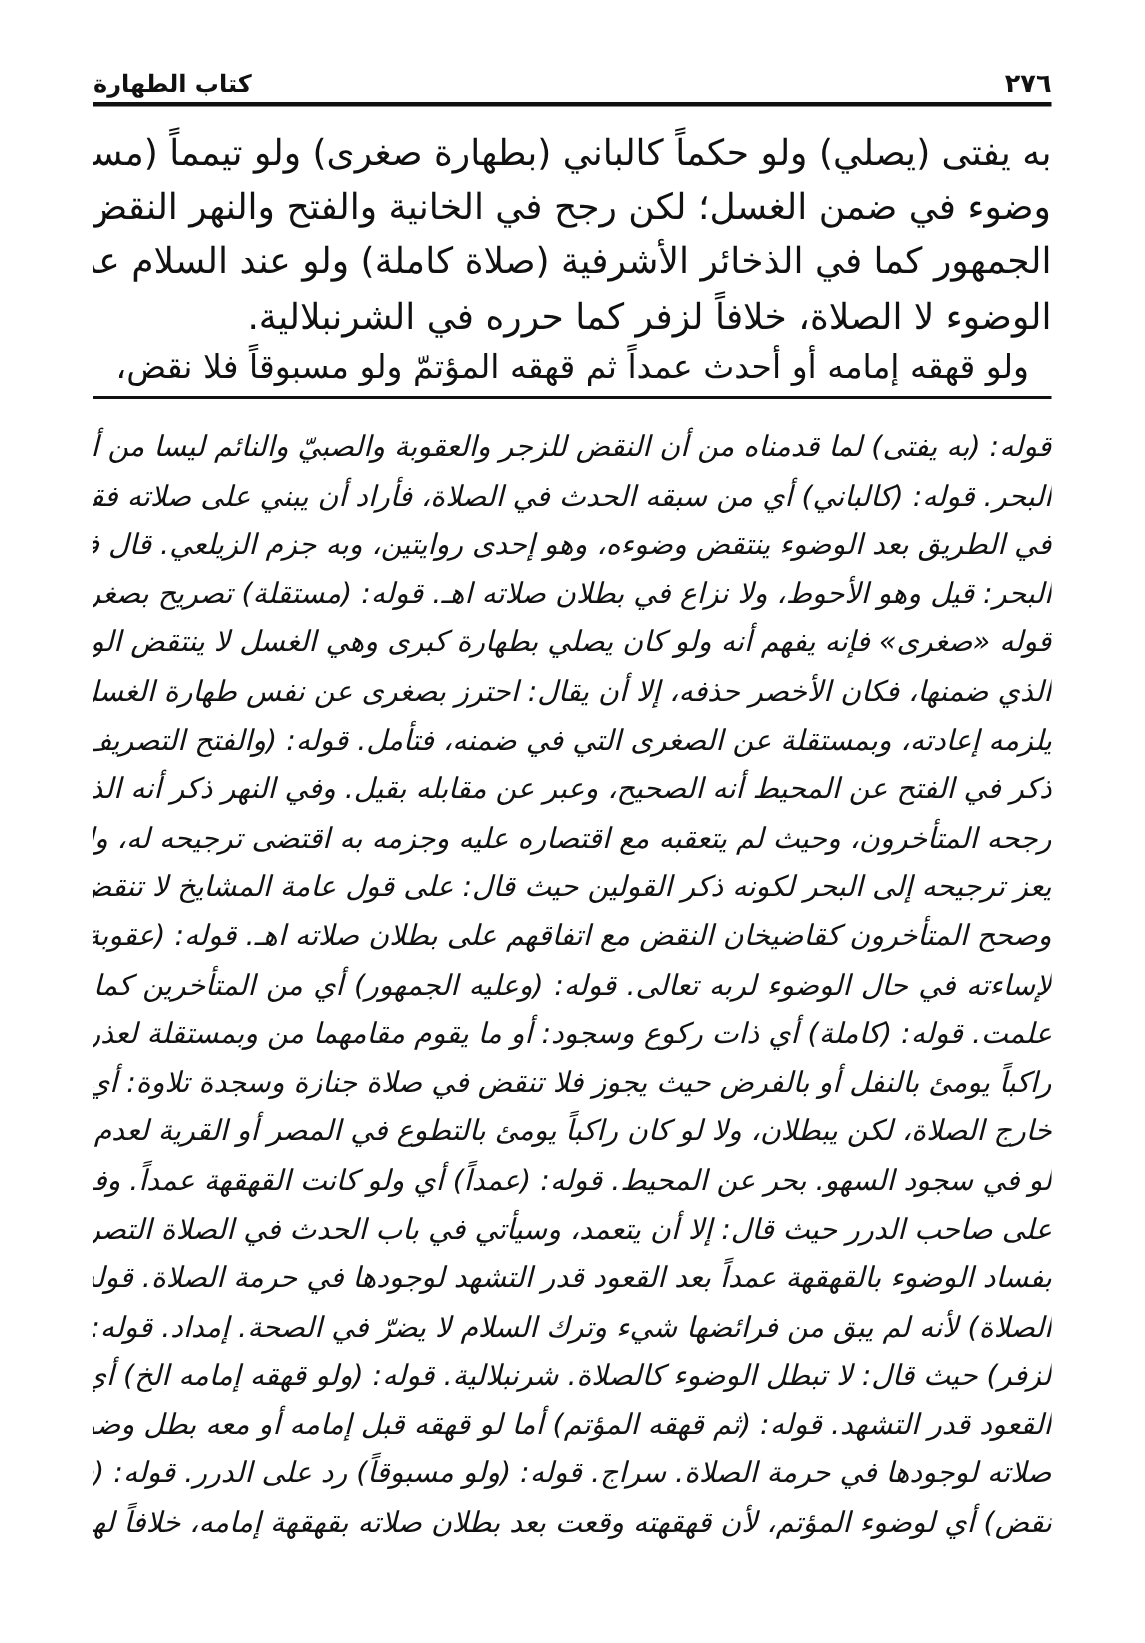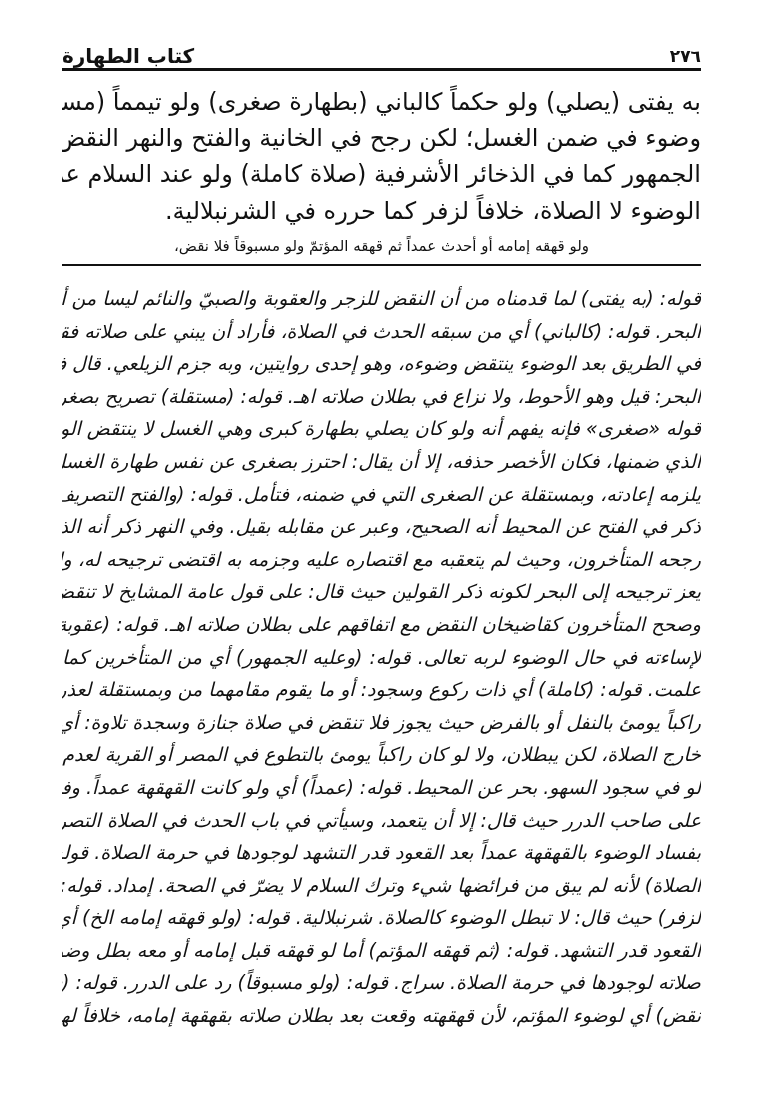--- a/index.html
+++ b/index.html
@@ -33,21 +33,21 @@
     justify-content: space-between;
     align-items: flex-end;
   }
   .page-number {
     font-size: 17px;
     font-weight: bold;
     letter-spacing: 0.5px;
     line-height: 20px;
   }
   .book-title {
-    font-size: 20px;
+    font-size: 16px;
     font-weight: bold;
     line-height: 20px;
   }
   .header-rule {
     position: absolute;
     top: 68px;
     left: 0;
     right: 0;
     height: 3px;
     background: #111111;
@@ -72,21 +72,21 @@
   }
   .sharh-line.last {
     text-align-last: right;
   }
   .matn-line {
     position: absolute;
     top: 231px;
     left: 0;
     right: 0;
     text-align: center;
-    font-size: 15px;
+    font-size: 22px;
     line-height: 30px;
     white-space: nowrap;
   }
   .matn-rule {
     position: absolute;
     top: 264px;
     left: 0;
     right: 0;
     height: 2px;
     background: #111111;

